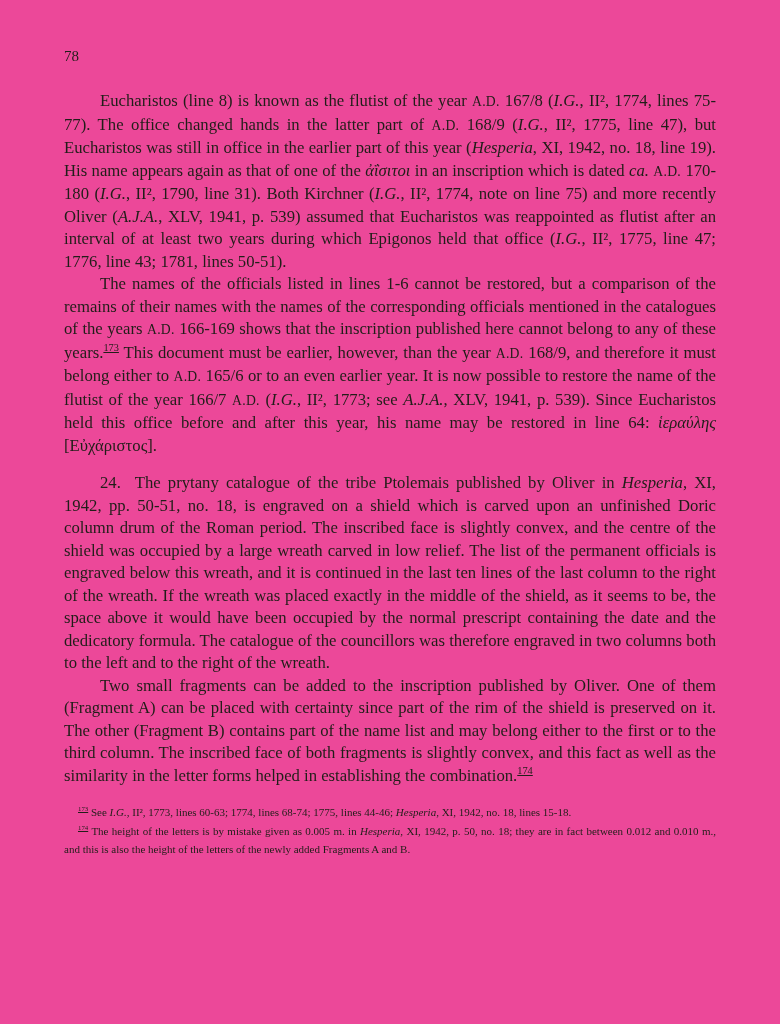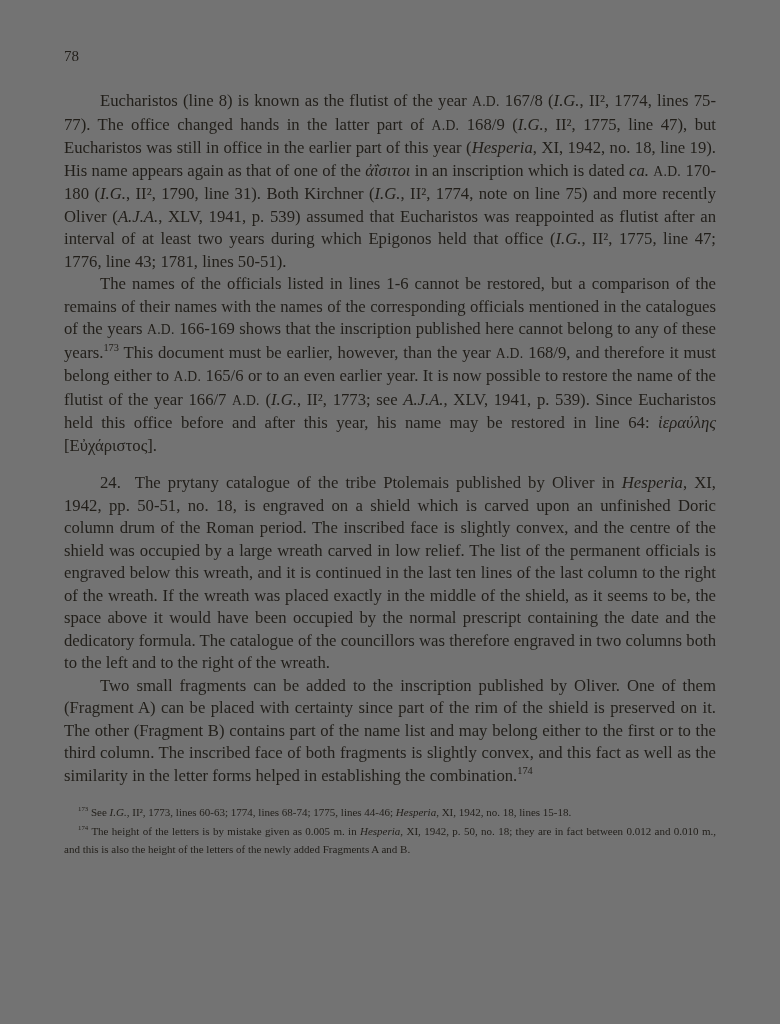--- a/index.html
+++ b/index.html
@@ -10,21 +10,21 @@
     color: #211e19;
     font-family: "Liberation Serif", serif;
     -webkit-font-smoothing: antialiased;
   }
   .page {
     box-sizing: border-box;
     width: 780px;
     height: 1024px;
     padding: 48px 64px 36px 64px;
     overflow: hidden;
-    background: #737373;
+    background: #ec4899;
   }
   .running-header {
     position: relative;
     height: 20px;
     margin-bottom: 22px;
     font-size: 15px;
   }
   .page-number {
     position: absolute;
     left: 0;
@@ -39,21 +39,21 @@
     font-size: 16.7px;
     line-height: 22.5px;
     text-align: justify;
   }
   .para { margin: 0; text-indent: 36px; }
   .para.no-indent { text-indent: 0; }
   .para.section-start { margin-top: 15px; }
   .it { font-style: italic; }
   .bd { font-weight: normal; margin-top: 29px; }
   .sc { font-size: 0.82em; letter-spacing: 0.02em; }
-  .sup { vertical-align: super; font-size: 0.62em; line-height: 0; }
+  .sup { vertical-align: super; font-size: 0.62em; line-height: 0; text-decoration: underline; }
   .footnotes {
     margin-top: 16px;
     font-size: 11px;
     line-height: 18.6px;
     text-align: justify;
   }
   .footnote { margin: 0; text-indent: 14px; }
 </style>
 </head>
 <body>

